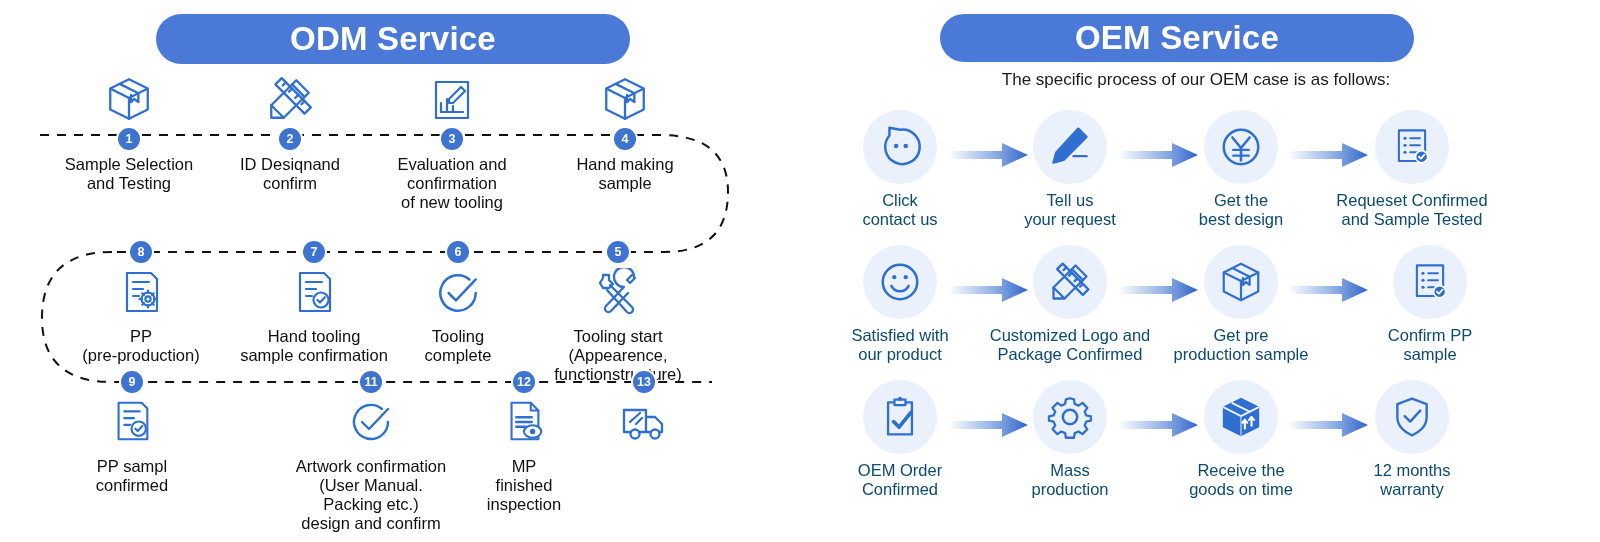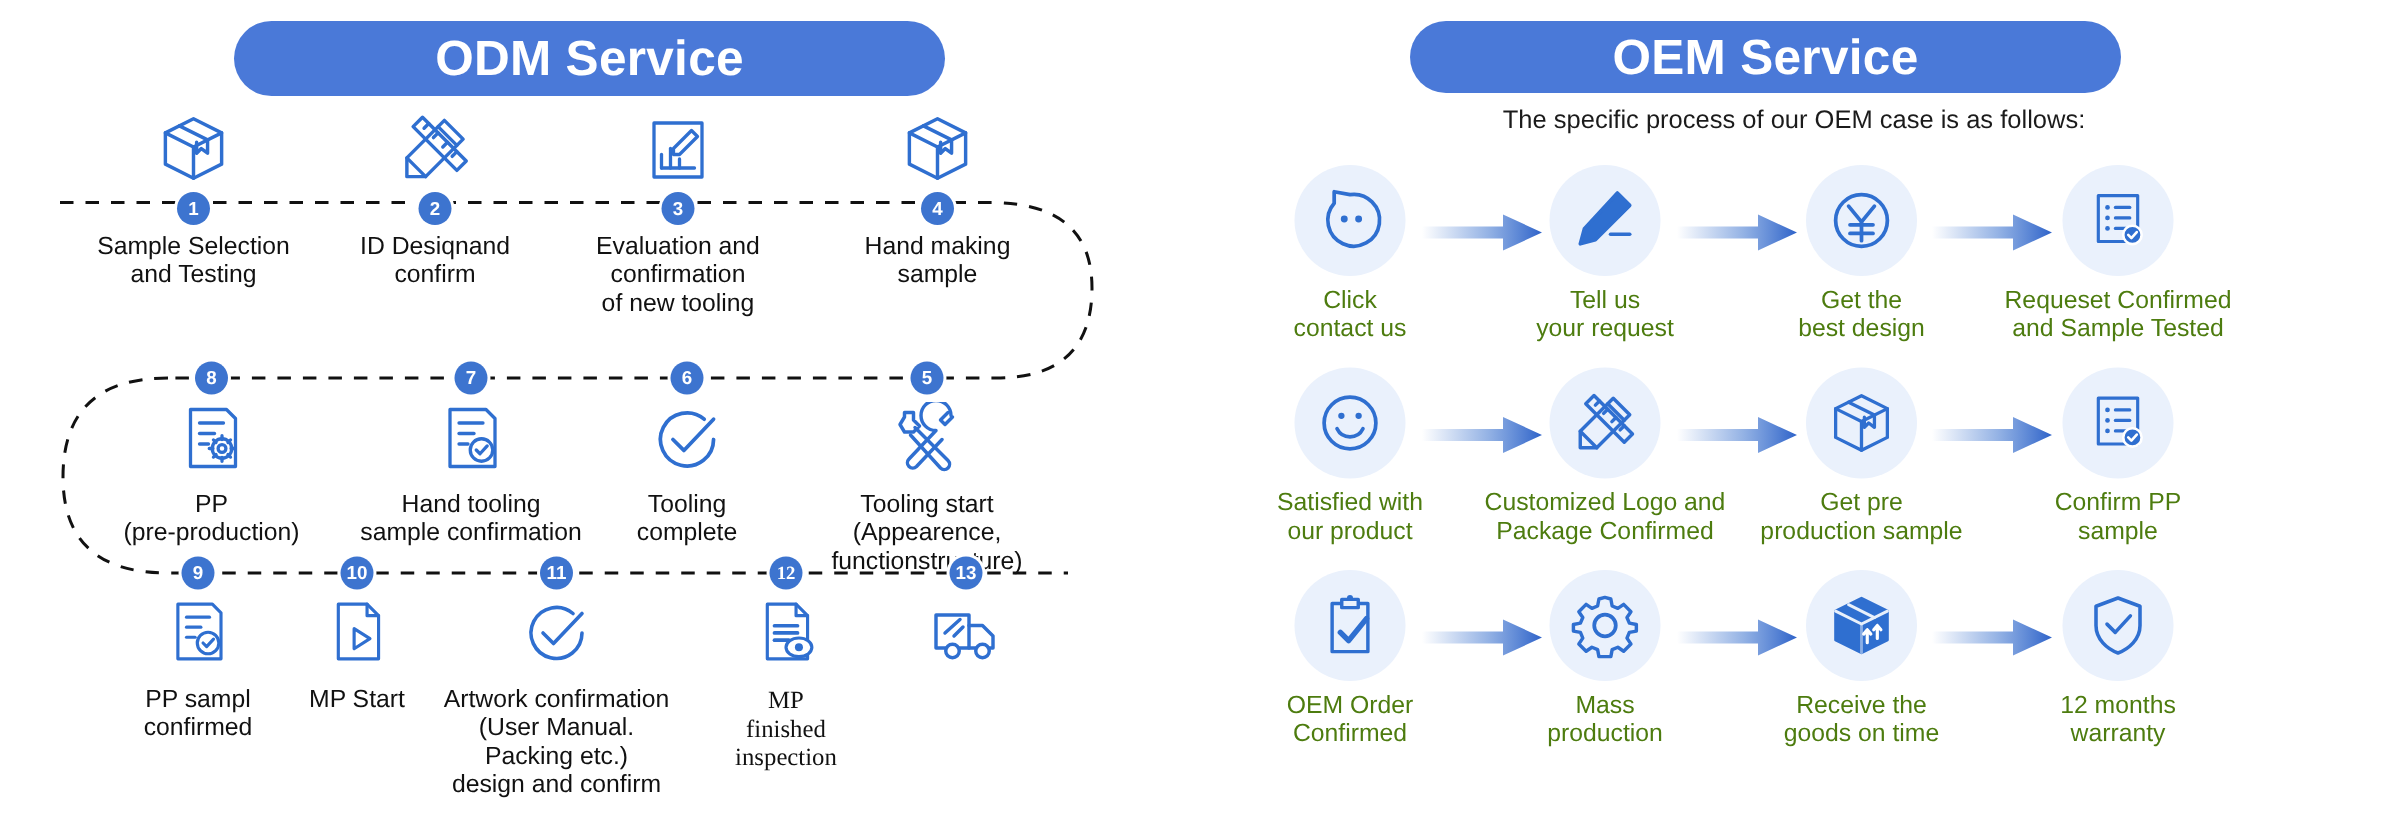--- a/index.html
+++ b/index.html
@@ -60,21 +60,21 @@
   }
 
   .ocell{position:absolute;width:176px;text-align:center;}
   .odisc{
     width:74px;height:74px;border-radius:50%;
     background:#eaf1fc;
     margin:0 auto;
     display:flex;align-items:center;justify-content:center;
   }
   .ocap{
-    margin-top:7px;font-size:16.5px;line-height:19px;color:#4d7c0f;
+    margin-top:7px;font-size:16.5px;line-height:19px;color:#0c4a6e;
     white-space:pre-line;
   }
   .arrow{position:absolute;width:86px;height:30px;}
   .arrow svg{display:block;}
 </style>
 </head>
 <body>
 
 <div class="page">
 
@@ -223,47 +223,36 @@
             <path d="M16 21 L26 21"></path>
             <path d="M16 28 L22 28"></path>
           <circle cx="31" cy="32" r="7.5" fill="#fff"></circle>
           <path d="M27.5 32 L30 34.5 L34.8 29.3"></path>
         </svg>
       </div>
       <div class="cap">PP sampl
 confirmed</div>
     </div>
 
-    <div class="step below" style="left:154px;top:371px;">
-      <div class="badge">10</div>
-      <div class="ico">
-        <svg width="46" height="46" viewBox="0 0 48 48" fill="none" stroke="#2f6fd0" stroke-width="2.2" stroke-linejoin="round" stroke-linecap="round">
-          <path d="M11 5 L31 5 L39 13 L39 43 L11 43 Z"></path>
-          <path d="M31 5 L31 13 L39 13"></path>
-          <path d="M22 22 L33 29 L22 36 Z"></path>
-        </svg>
-      </div>
-      <div class="cap">MP Start</div>
-    </div>
 
     <div class="step below" style="left:287px;top:371px;">
       <div class="badge">11</div>
       <div class="ico">
         <svg width="48" height="48" viewBox="0 0 48 48" fill="none" stroke="#2f6fd0" stroke-width="2.4" stroke-linejoin="round" stroke-linecap="round">
           <path d="M41 24 A17 17 0 1 1 35 11"></path>
           <path d="M15 24 L22 31 L41 11"></path>
         </svg>
       </div>
       <div class="cap">Artwork confirmation
 (User Manual.
 Packing etc.)
 design and confirm</div>
     </div>
 
-    <div class="step below" style="left:440px;top:371px;font-family:Liberation Serif, serif;">
+    <div class="step below" style="left:440px;top:371px;">
       <div class="badge">12</div>
       <div class="ico">
         <svg width="46" height="46" viewBox="0 0 48 48" fill="none" stroke="#2f6fd0" stroke-width="2.2" stroke-linejoin="round" stroke-linecap="round">
           <path d="M11 5 L31 5 L39 13 L39 43 L11 43 Z"></path>
           <path d="M31 5 L31 13 L39 13"></path>
           <path d="M16 20 L32 20" stroke-width="2.6"></path>
             <path d="M16 25 L32 25" stroke-width="2.6"></path>
             <path d="M16 30 L26 30" stroke-width="2.6"></path>
           <ellipse cx="33" cy="35" rx="9" ry="6.5" fill="#fff"></ellipse>
           <circle cx="33" cy="35" r="2.8" fill="#2f6fd0" stroke="none"></circle>
@@ -428,21 +417,21 @@
       </div>
       <div class="ocap">Get pre
 production sample</div>
     </div>
     <div class="arrow" style="left:498px;top:275px;">
       <svg width="86" height="30" viewBox="0 0 86 30">
           <path d="M0 11 L54 11 L54 3 L80 15 L54 27 L54 19 L0 19 Z" fill="url(#agrad)"></path>
         </svg>
     </div>
 
-    <div class="ocell" style="left:534px;top:245px;">
+    <div class="ocell" style="left:552px;top:245px;">
       <div class="odisc">
         <svg width="42" height="42" viewBox="0 0 48 48" fill="none" stroke="#2f6fd0" stroke-width="2.4" stroke-linejoin="round" stroke-linecap="round">
           <path d="M9 5 L39 5 L39 40 L9 40 Z"></path>
           <circle cx="16" cy="14" r="1.8" fill="#2f6fd0" stroke="none"></circle>
           <circle cx="16" cy="22" r="1.8" fill="#2f6fd0" stroke="none"></circle>
           <circle cx="16" cy="30" r="1.8" fill="#2f6fd0" stroke="none"></circle>
           <path d="M22 14 L33 14"></path>
             <path d="M22 22 L33 22"></path>
             <path d="M22 30 L30 30"></path>
           <circle cx="35" cy="35" r="7" fill="#2f6fd0" stroke="#fff" stroke-width="2"></circle>

